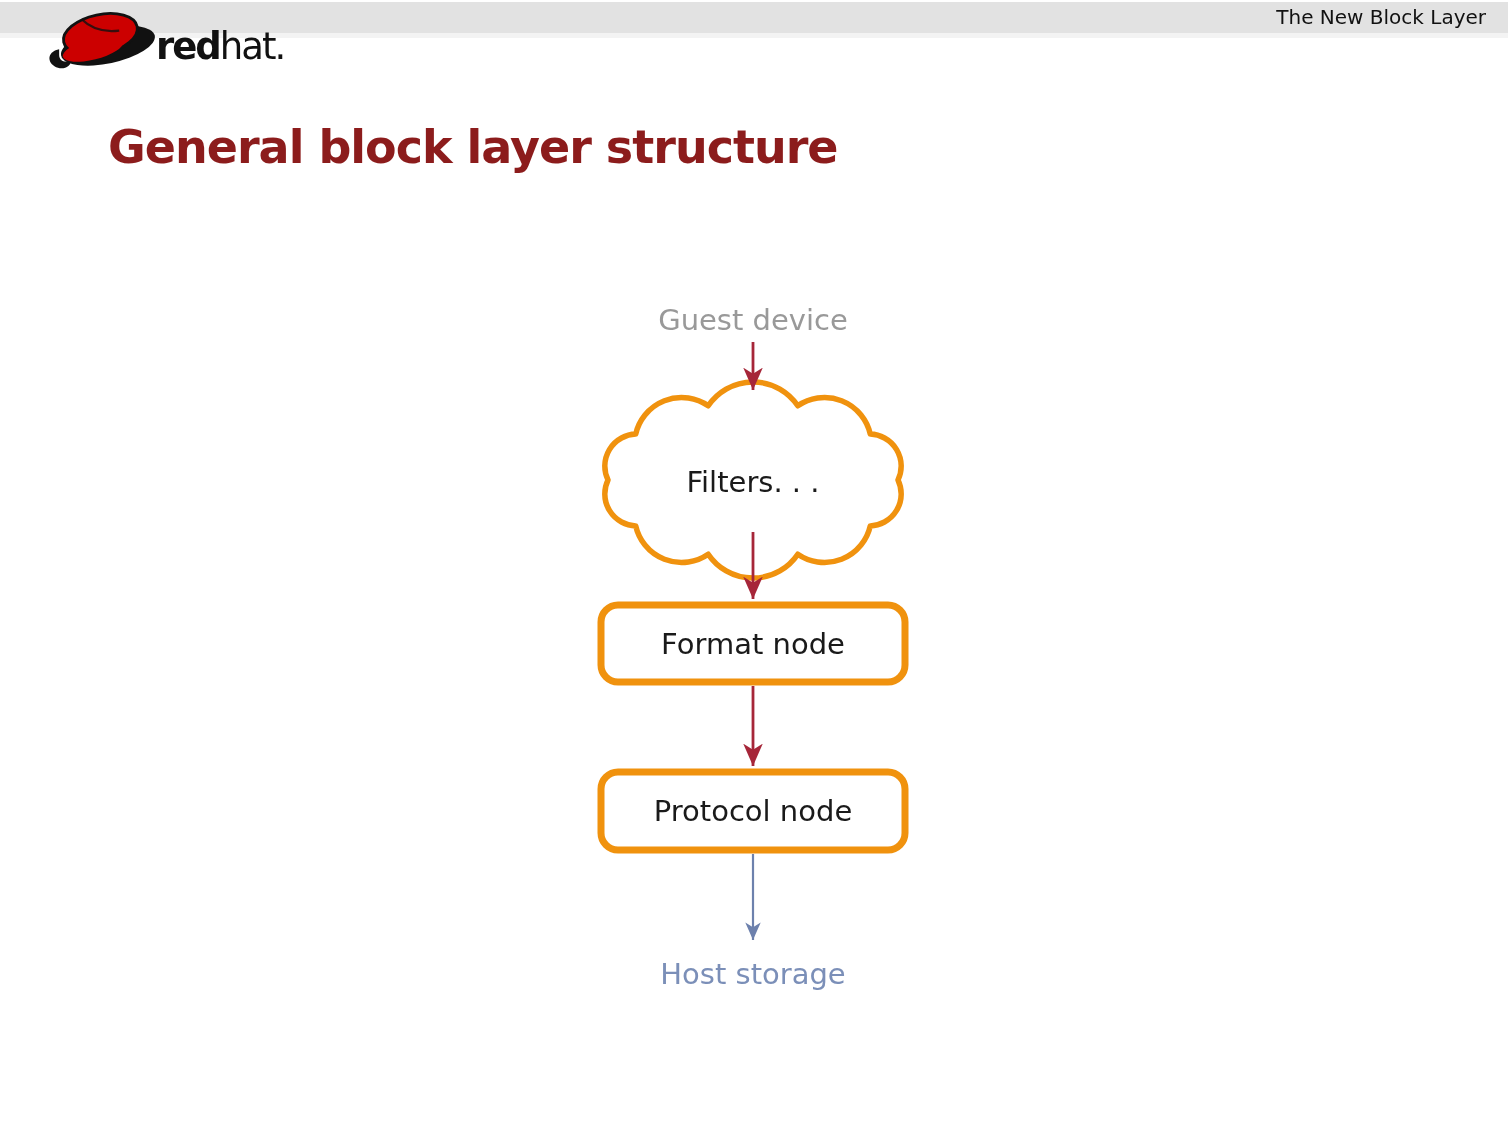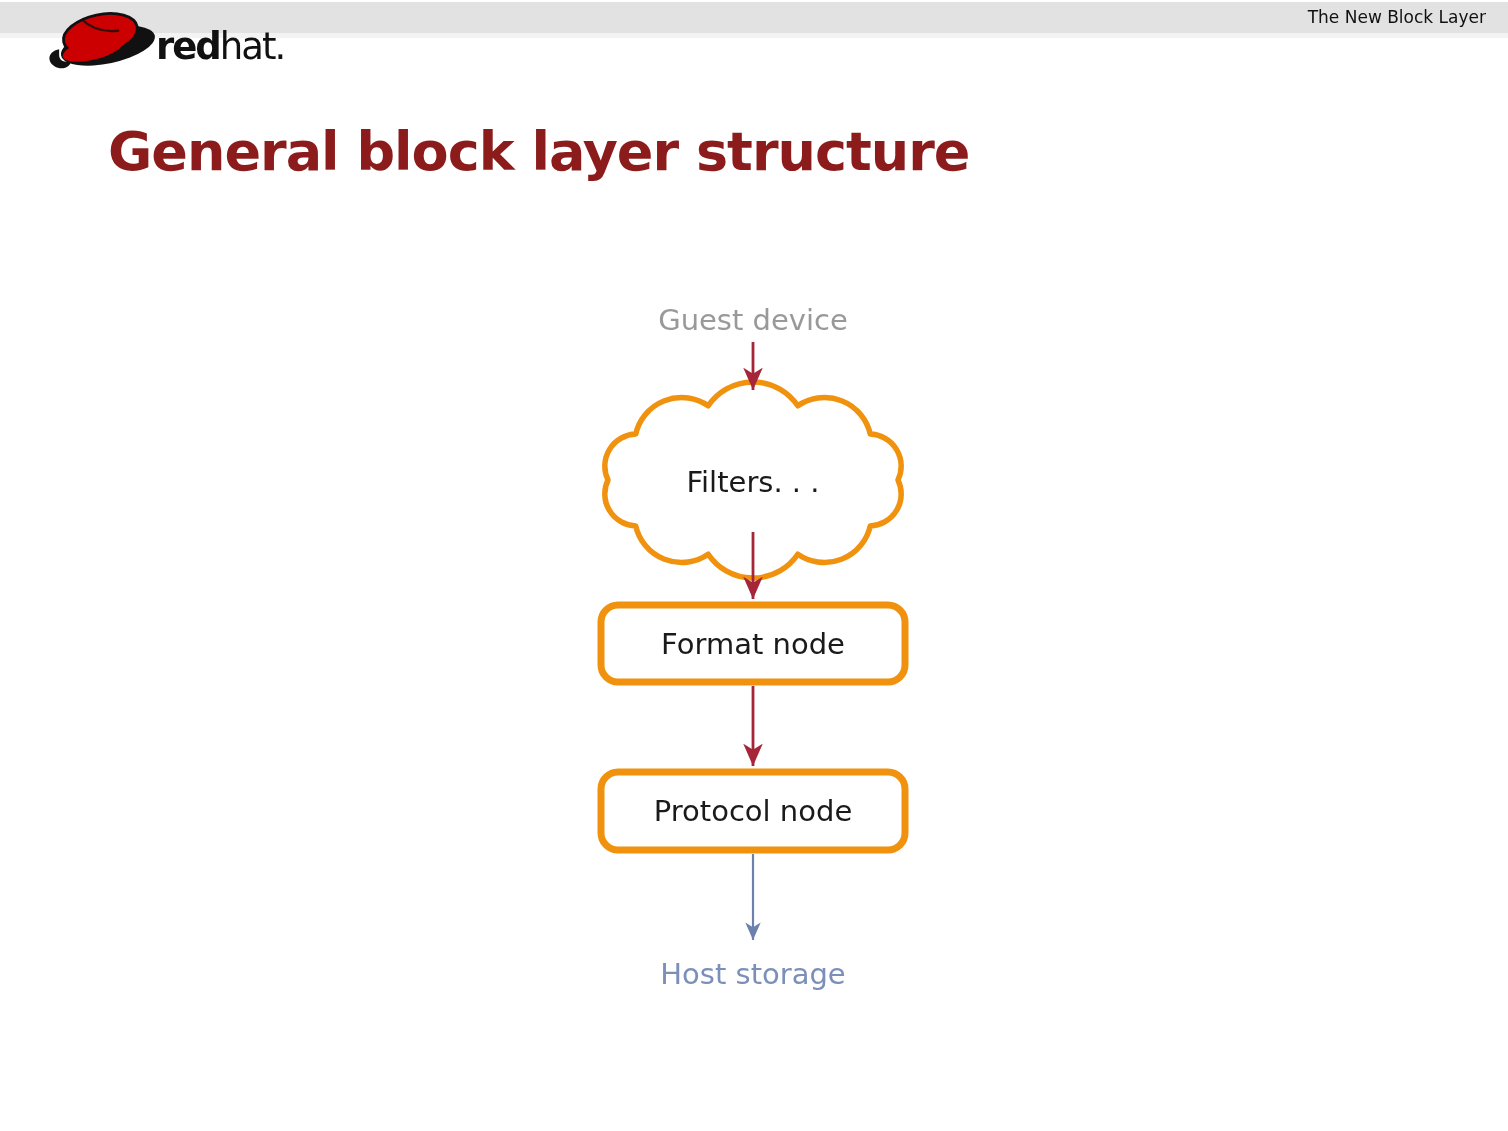--- a/index.html
+++ b/index.html
@@ -17,21 +17,21 @@
     position: absolute;
     top: 2px; left: 0; right: 0;
     height: 31px;
     background: #e2e2e2;
   }
   .header-bar .header-title {
     position: absolute;
     right: 22px;
     top: 0;
     line-height: 31px;
-    font-size: 17px;
+    font-size: 20px;
     color: #111111;
     white-space: nowrap;
   }
   .header-substrip {
     position: absolute;
     top: 33px; left: 0; right: 0;
     height: 5px;
     background: #f3f3f3;
   }
 
@@ -53,21 +53,21 @@
   }
   .logo .wordmark .w-bold { font-weight: 800; }
   .logo .wordmark .w-rest { font-weight: 400; }
 
   
   .page-title {
     position: absolute;
     left: 108px;
     top: 120px;
     margin: 0;
-    font-size: 54px;
+    font-size: 46px;
     font-weight: 700;
     letter-spacing: -1px;
     color: #8c1c1c;
     white-space: nowrap;
   }
 
   
   .diagram-svg {
     position: absolute;
     left: 573px;

